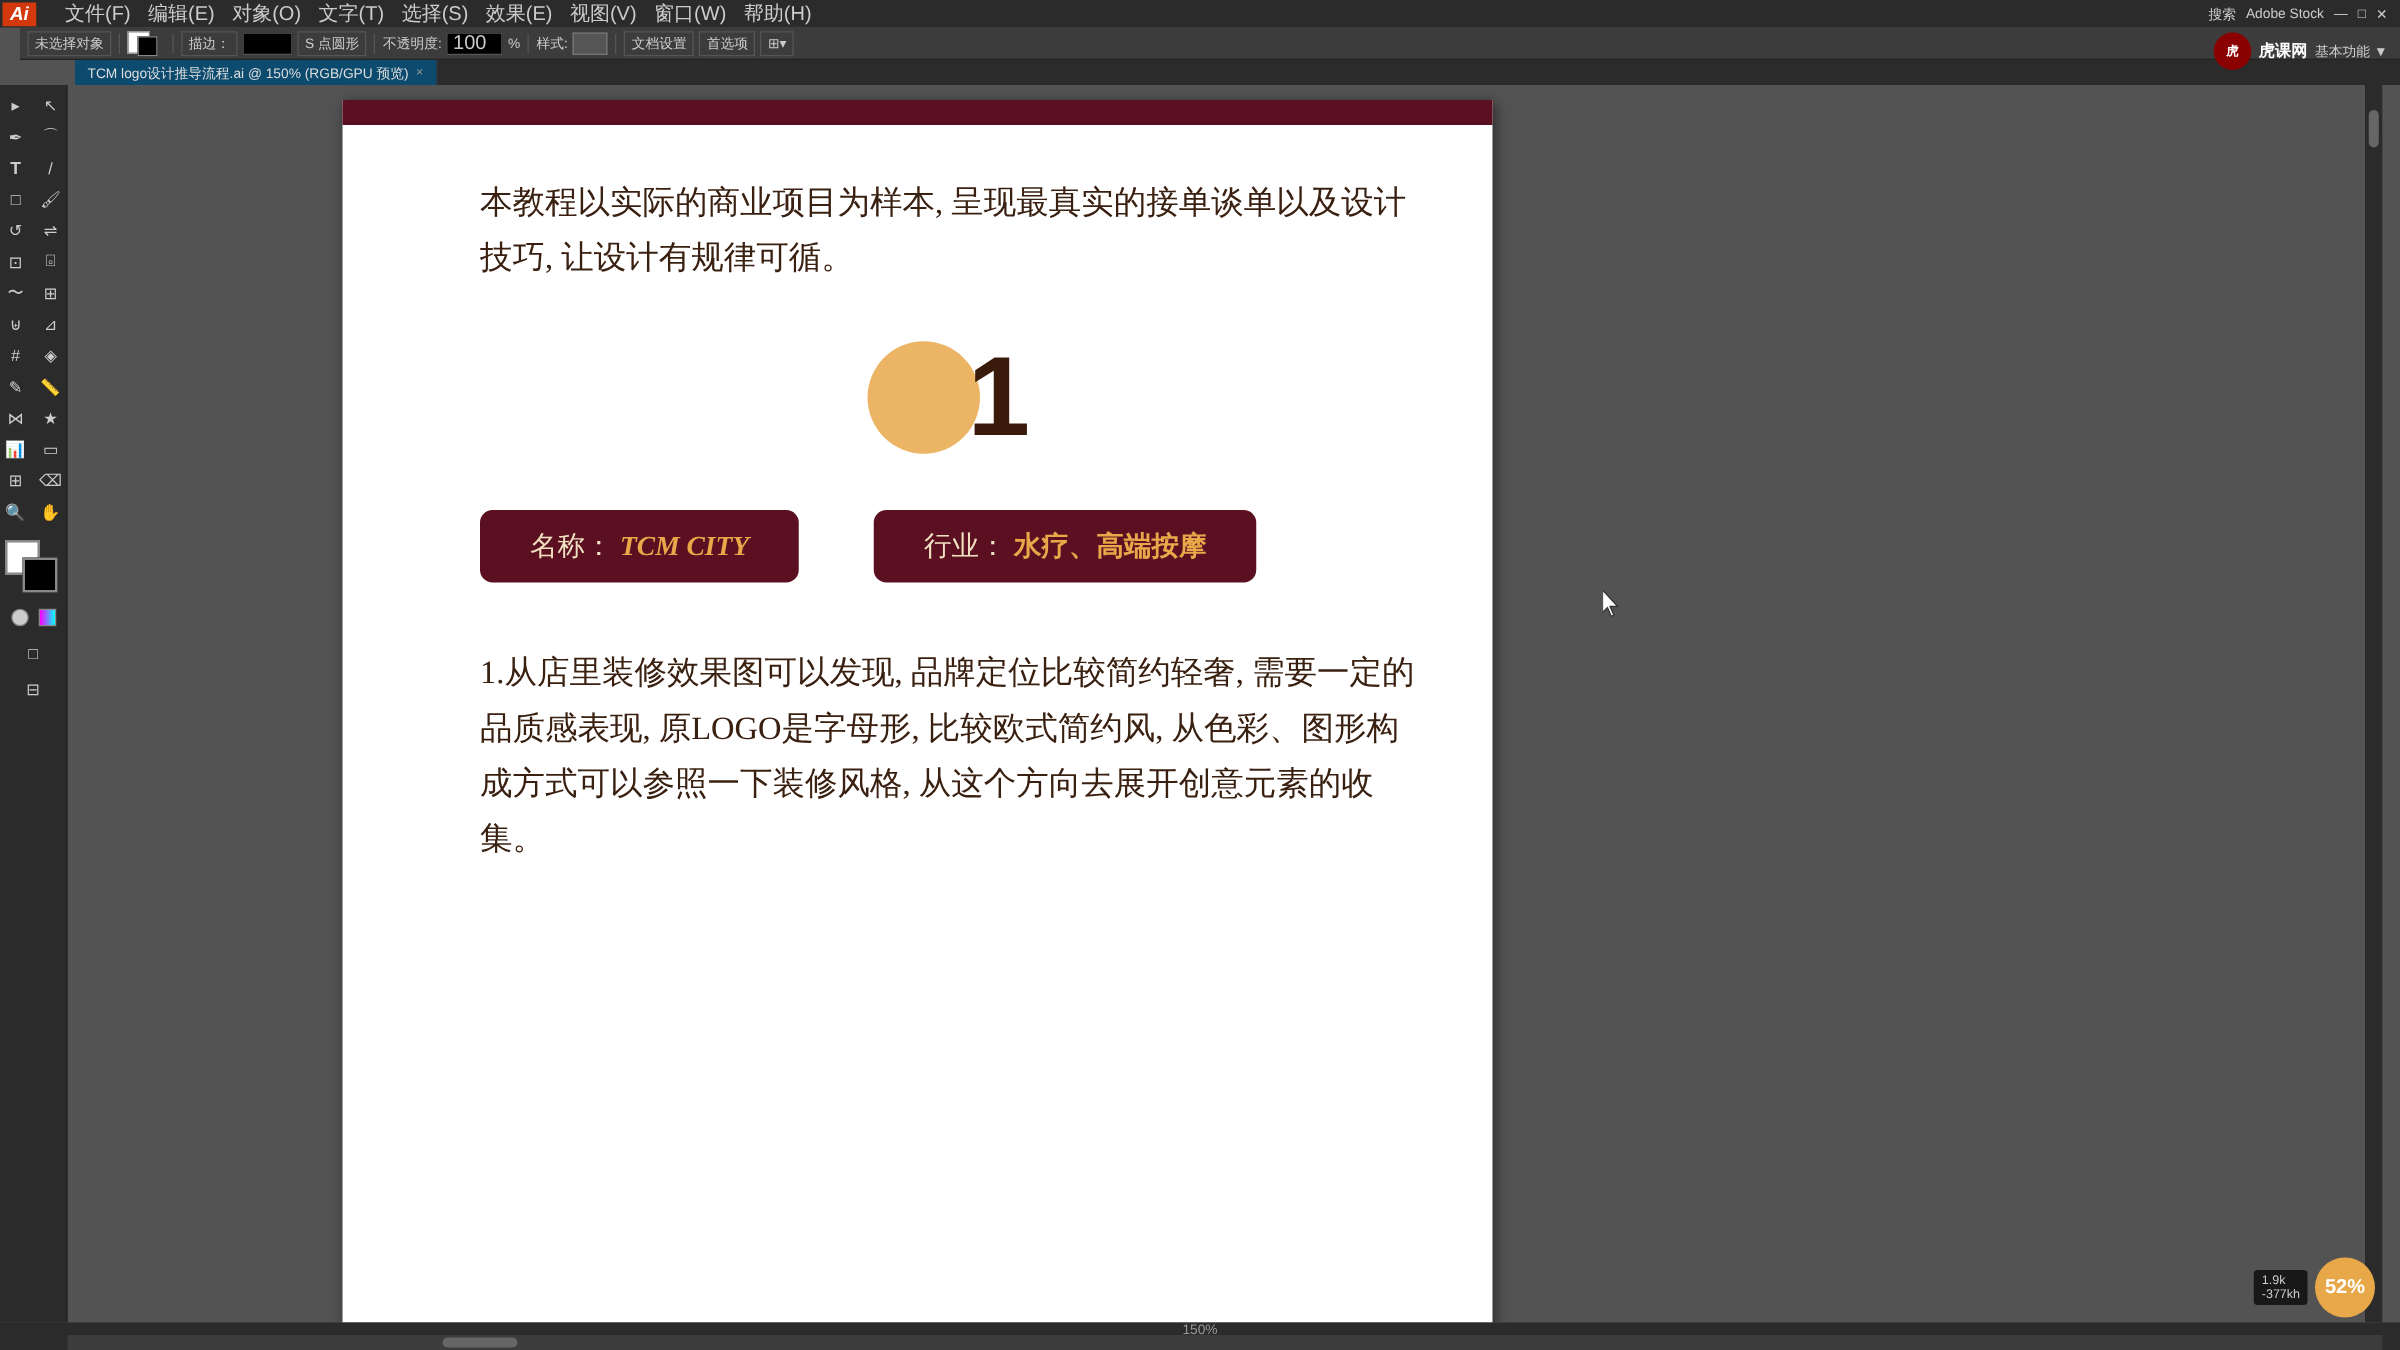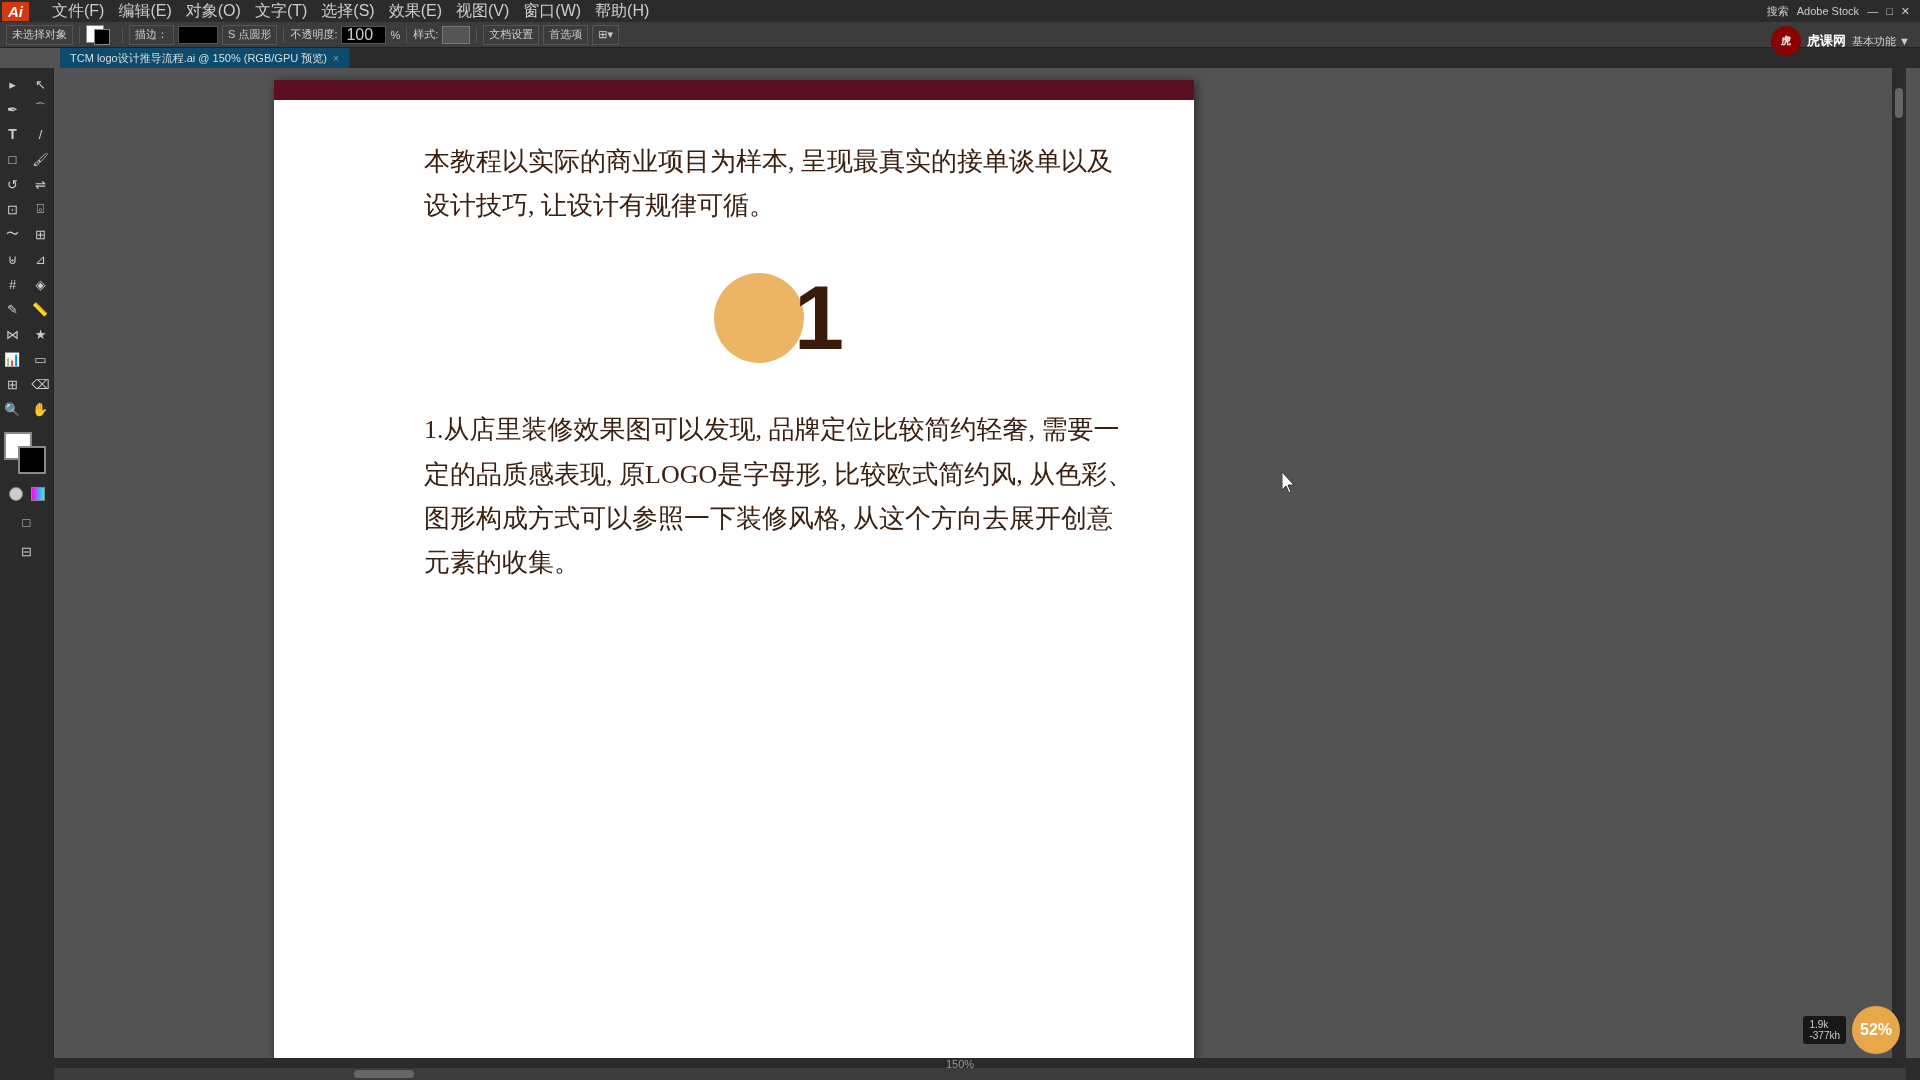--- a/index.html
+++ b/index.html
@@ -28,21 +28,21 @@
       color: #ccc;
       font-size: 16px;
       padding: 2px 6px;
       cursor: pointer;
       white-space: nowrap;
     }
 
     
     .toolbar {
       position: absolute;
-      top: 22px; left: 0; right: 0;
+      top: 22px; left: 16px; right: 0;
       height: 26px;
       background: #3c3c3c;
       display: flex;
       align-items: center;
       padding: 0 6px;
       gap: 4px;
       z-index: 100;
       border-bottom: 1px solid #222;
     }
     .toolbar-item {
@@ -150,21 +150,20 @@
     
     .artboard-top-bar {
       width: 100%;
       height: 20px;
       background: #5a1020;
     }
 
     
     .artboard-content {
       padding: 40px 60px 40px 110px;
-      margin-left: 40px;
     }
 
     .intro-text {
       font-size: 26px;
       color: #3a2010;
       line-height: 1.7;
       margin-bottom: 40px;
       font-family: 'SimSun', 'STSong', serif;
     }
 
@@ -444,20 +443,30 @@
 
       <div class="intro-text">本教程以实际的商业项目为样本, 呈现最真实的接单谈单以及设计技巧, 让设计有规律可循。</div>
 
       <div class="number-badge-container">
         <div class="number-badge">
           <div class="badge-circle"></div>
           <div class="badge-number">1</div>
         </div>
       </div>
 
+      <div class="info-badges">
+        <div class="info-badge">
+          <span class="badge-label">名称：</span>
+          <span class="badge-value">TCM CITY</span>
+        </div>
+        <div class="info-badge">
+          <span class="badge-label">行业：</span>
+          <span class="badge-value cn">水疗、高端按摩</span>
+        </div>
+      </div>
 
       <div class="description-text">1.从店里装修效果图可以发现, 品牌定位比较简约轻奢, 需要一定的品质感表现, 原LOGO是字母形, 比较欧式简约风, 从色彩、图形构成方式可以参照一下装修风格, 从这个方向去展开创意元素的收集。</div>
 
     </div>
   </div>
 
   <div style="position:absolute; right:0; top:0; bottom:0; width:14px; background:#2b2b2b; display:flex; flex-direction:column; align-items:center;">
     <div style="width:8px; height:30px; background:#666; border-radius:4px; margin-top:20px;"></div>
   </div>
 

